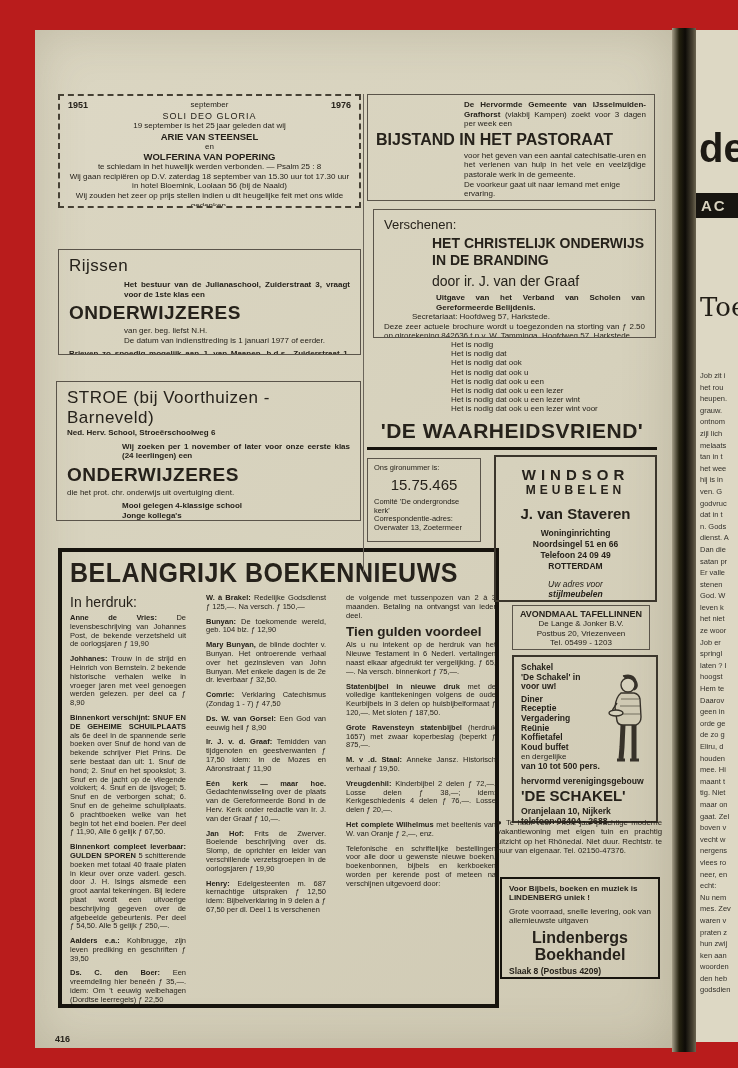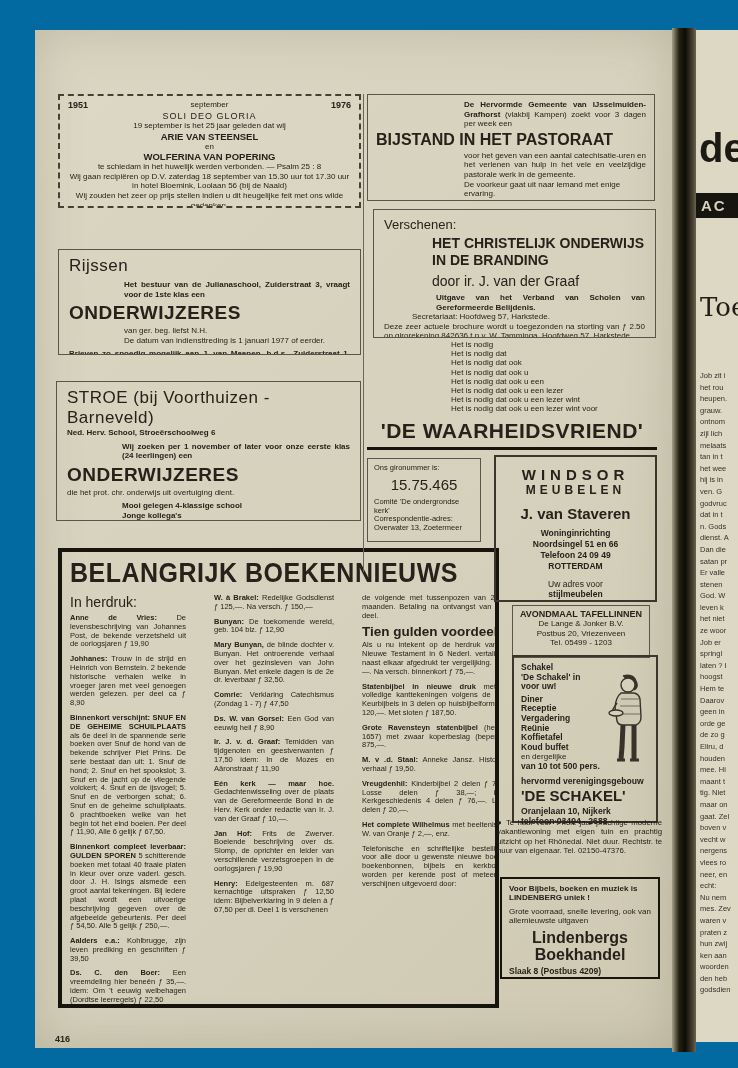--- a/index.html
+++ b/index.html
@@ -1,17 +1,17 @@
 <!DOCTYPE html>
 <html><head>
 <meta charset="utf-8">
 <style>
   * { margin:0; padding:0; box-sizing:border-box; }
   body { background:#2b2925; }
-  .stage { position:relative; width:738px; height:1068px; background:#0369a1; overflow:hidden;
+  .stage { position:relative; width:738px; height:1068px; background:#b91c1c; overflow:hidden;
            font-family:"Liberation Sans", sans-serif; color:#26221b; }
   .main-page { position:absolute; left:35px; top:30px; width:637px; height:1018px;
                background:linear-gradient(135deg,#dbd6c2 0%,#d6d1bc 55%,#cfc9b3 100%);
                box-shadow:inset 0 0 50px rgba(95,85,60,.22); }
   .gutter { position:absolute; left:672px; top:28px; width:24px; height:1024px;
             background:linear-gradient(90deg,#a59e88,#23200f 30%,#0d0b07 55%,#453f30 85%,#6b6450); }
   .next-page { position:absolute; left:696px; top:30px; width:42px; height:1012px;
                background:#ddd8c4; overflow:hidden; }
   .box { position:absolute; overflow:hidden; }
   .b1 { border:1px solid #5a544a; }
@@ -33,21 +33,21 @@
   .name { font-size:9.5px; font-weight:bold; }
 
   
   .school { padding:6px 10px; }
   .school h2 { font-size:17px; font-weight:normal; letter-spacing:.5px; }
   .vacancy { font-size:19px; font-weight:800; letter-spacing:.5px; margin:3px 0 2px; }
 
   
   .boeken { left:23px; top:518px; width:441px; height:460px; border:4px solid #17140e; padding:5px 8px; }
   .boeken h1 { font-size:25px; font-weight:900; letter-spacing:.5px; transform:scaleY(1.08); transform-origin:left top; }
-  .cols { display:flex; gap:28px; margin-top:8px; }
+  .cols { display:flex; gap:20px; margin-top:8px; }
   .col { flex:none; }
   .c1 { width:116px; } .c2 { width:120px; } .c3 { width:150px; }
   .col p.bk { margin-bottom:6px; }
   .inherdruk { font-size:14px; margin-bottom:4px; }
   .tiengulden { font-size:13.5px; font-weight:800; margin:4px 0 2px; }
 
   
   .vrule { left:328px; top:64px; width:1px; height:478px; background:#6b655a; position:absolute; }
   .pastoraat { left:332px; top:64px; width:288px; height:107px; padding:5px 8px; }
   .pastoraat h3 { font-size:16px; font-weight:800; margin:2px 0; }
@@ -59,22 +59,22 @@
   .wv-line { font-size:8px; line-height:9.2px; margin-left:84px; }
   .wv-title { font-size:21px; font-weight:900; text-align:center; letter-spacing:.5px; margin-top:5px; }
   .wv-rule { left:332px; top:417px; width:290px; height:3px; background:#17140e; position:absolute; }
   .giro { left:332px; top:428px; width:114px; height:84px; padding:5px 6px; }
   .gironr { font-size:15px; margin:3px 0 5px; }
   .windsor { left:459px; top:425px; width:163px; height:147px; border:2px solid #3b362c; padding-top:9px; text-align:center; }
   .windsor .w1 { font-size:15px; font-weight:800; letter-spacing:5px;text-align:center; }
   .windsor .w2 { font-size:12px; font-weight:800; letter-spacing:4px; }
   .windsor .w3 { font-size:15px; font-weight:800; margin-top:8px; }
   .windsor .w4 { font-size:8.5px; font-weight:bold; line-height:11px; margin-top:6px; }
-  .windsor .w5 { font-size:8.5px; line-height:10px; margin-top:7px; }
-  .avondmaal { left:477px; top:575px; width:138px; height:53px; text-align:center; padding-top:3px; }
+  .windsor .w5 { font-size:8.5px; line-height:10px; margin-top:7px;font-style:italic; }
+  .avondmaal { left:477px; top:575px; width:138px; height:45px; text-align:center; padding-top:3px; }
   .avondmaal .a1 { font-size:9px; font-weight:800; }
   .avondmaal .a2 { font-size:8px; line-height:9.5px; }
   .schakel { left:477px; top:625px; width:146px; height:168px; border:2px solid #3b362c; padding:6px 7px; position:absolute; }
   .schakel .s1 { font-size:8.5px; font-weight:bold; line-height:9.6px; }
   .svc { font-size:8.5px; font-weight:bold; line-height:9.6px; }
   .s-norm { font-size:8px; line-height:9.4px; }
   .s-geb { font-size:8.6px; font-weight:800; margin-top:5px; }
   .s-title { font-size:15px; font-weight:900; margin-top:1px; }
   .s-addr { font-size:8.6px; font-weight:bold; line-height:10px; margin-top:2px; }
   .boy { position:absolute; right:3px; top:16px; }

